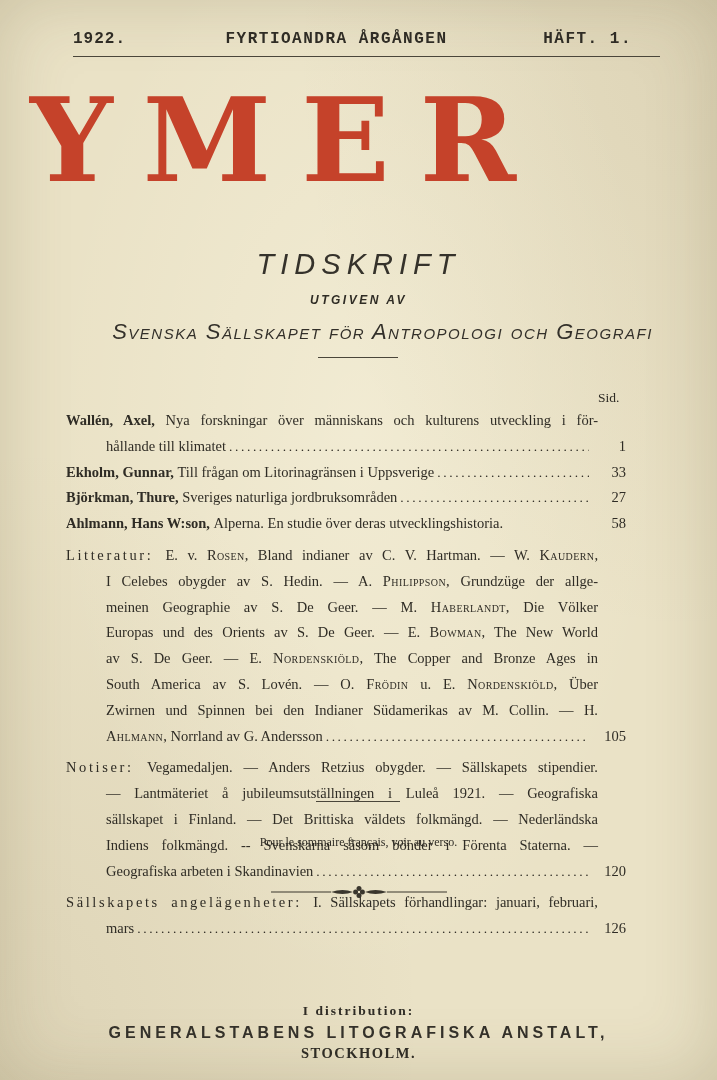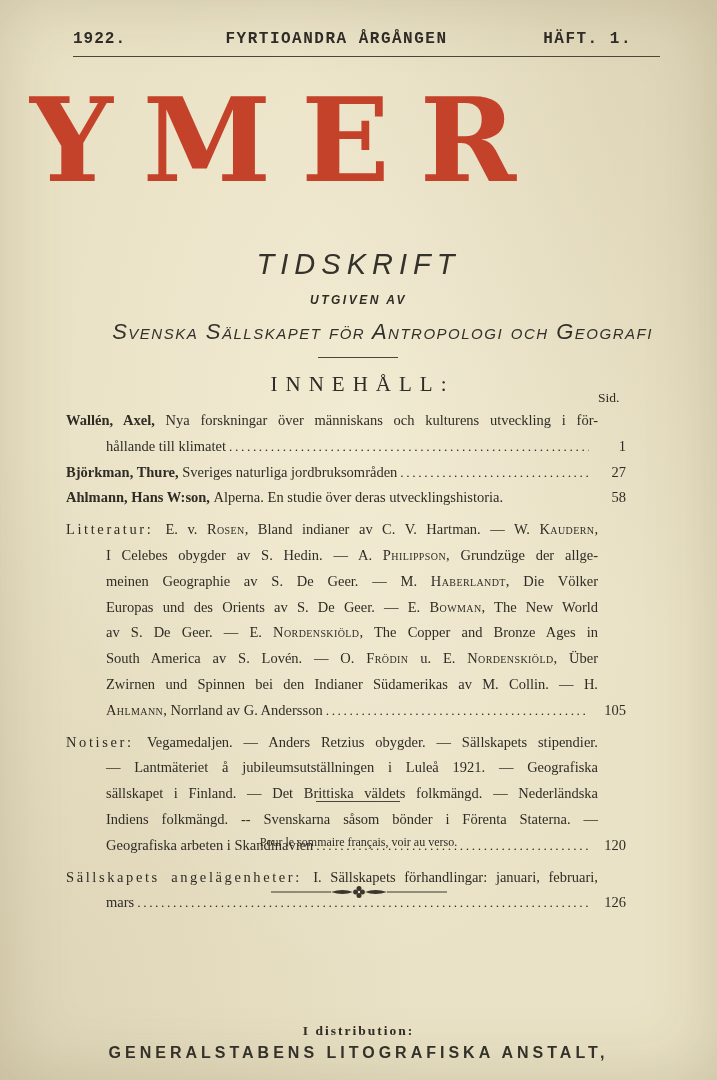--- a/index.html
+++ b/index.html
@@ -101,34 +101,38 @@
 
   <div class="journal-title">YMER</div>
 
   <div class="subtitle">
     <div class="sub-tidskrift">TIDSKRIFT</div>
     <div class="sub-utgiven">UTGIVEN AV</div>
     <div class="sub-society">Svenska Sällskapet för Antropologi och Geografi</div>
   </div>
 
   <div class="rule-short rule-top"></div>
-  <div class="toc-heading">INNEHÅLL:</div>
   <div class="sid-label">Sid.</div>
 
   <div class="toc">
 
   <div class="line">
         <span class="segs"><span class="b">Wallén, Axel, </span><span>Nya forskningar över människans och kulturens utveckling i för-</span></span>
         
         
       </div>
       <div class="line indent haspage">
         <span class="segs"><span>hållande till klimatet</span></span>
         <span class="leader"></span>
         <span class="pagenum">1</span>
+      </div>
+      <div class="line haspage">
+        <span class="segs"><span class="b">Ekholm, Gunnar, </span><span>Till frågan om Litorinagränsen i Uppsverige </span></span>
+        <span class="leader"></span>
+        <span class="pagenum">33</span>
       </div>
       <div class="line haspage">
         <span class="segs"><span class="b">Björkman, Thure, </span><span>Sveriges naturliga jordbruksområden</span></span>
         <span class="leader"></span>
         <span class="pagenum">27</span>
       </div>
       <div class="line haspage noleader">
         <span class="segs"><span class="b">Ahlmann, Hans W:son, </span><span>Alperna.  En studie över deras utvecklingshistoria.</span></span>
         <span class="leader"></span>
         <span class="pagenum">58</span>
@@ -224,15 +228,16 @@
       <circle cx="93.4" cy="8" r="2.5" fill="currentColor"></circle>
       <circle cx="90" cy="8" r="1.1" fill="#eae2c6"></circle>
       <path d="M96 8 Q106 4.2 118 8 Q106 11.8 96 8 Z" fill="currentColor"></path>
       <line x1="118" y1="8" x2="178" y2="8" stroke="currentColor" stroke-width="1.2"></line>
     </svg>
   </div>
 
   <div class="imprint">
     <div class="imprint-label">I distribution:</div>
     <div class="imprint-publisher">GENERALSTABENS LITOGRAFISKA ANSTALT,</div>
+    <div class="imprint-city">STOCKHOLM.</div>
   </div>
 
 </div>
 
 </body></html>

